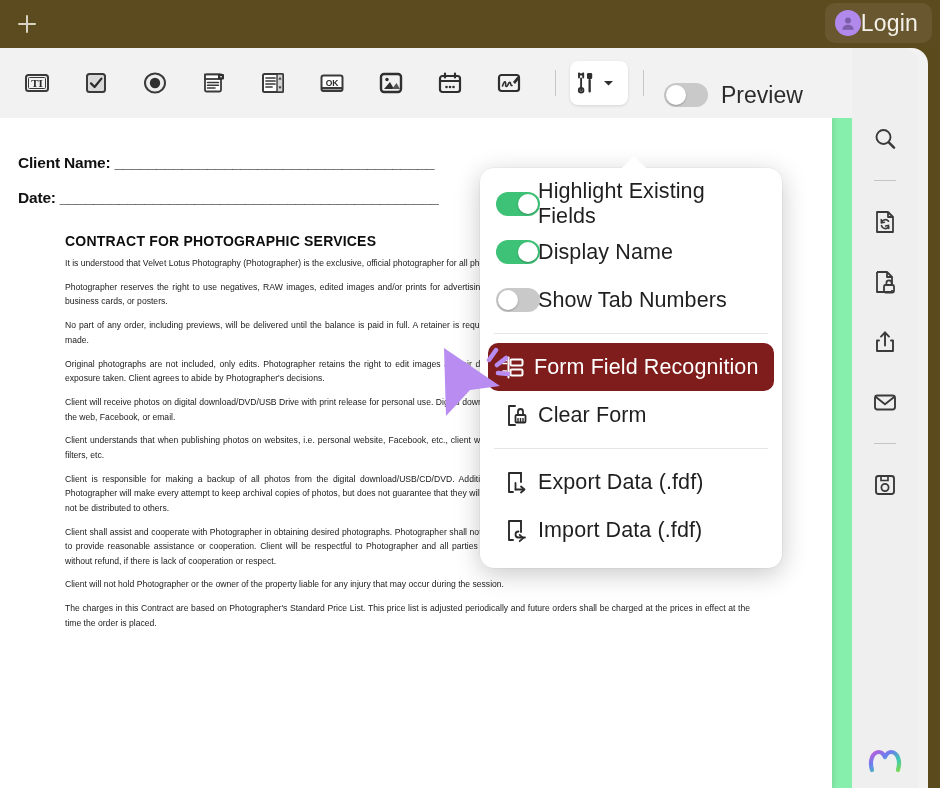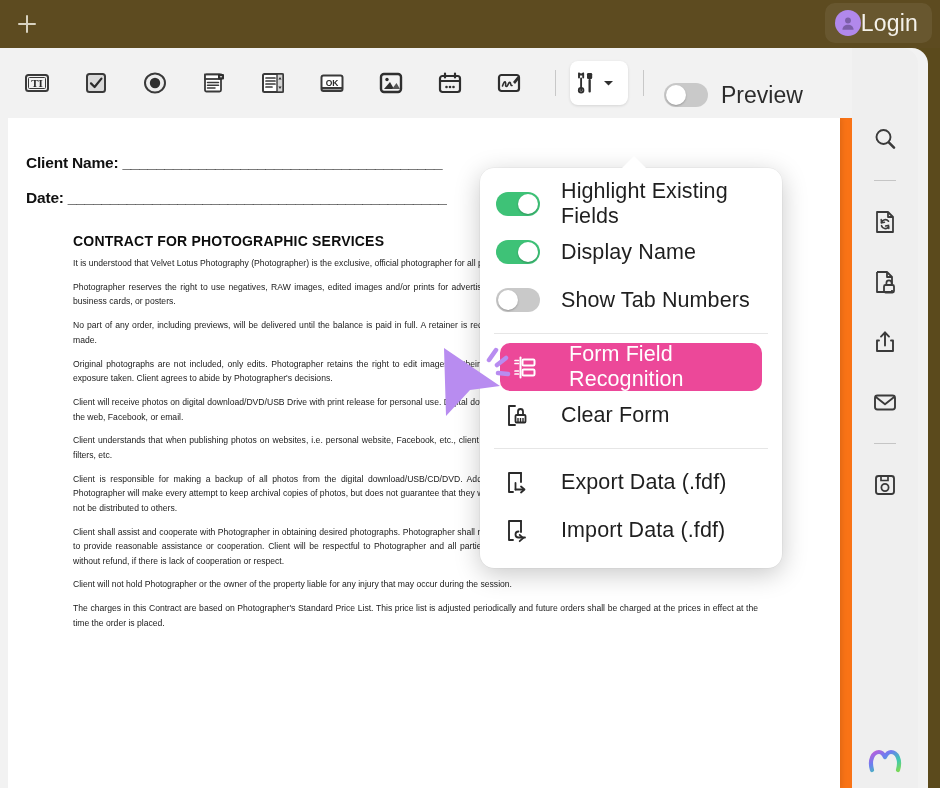--- a/index.html
+++ b/index.html
@@ -117,23 +117,23 @@
     margin-bottom: 14px;
   }
   .rail-div {
     width: 22px; height: 1px; background: #c5c5c5;
     margin: 4px 0 18px 0;
   }
   .rail-spacer { flex: 1 1 auto; }
 
   
   .doc-area {
-    position: absolute; top: 70px; left: 8px;
+    position: absolute; top: 70px; left: 0;
     width: 862px; height: 670px;
-    background: #f97316;
+    background: #86efac;
     overflow: hidden;
   }
   .page {
     position: absolute; top: 0; left: 0;
     width: 832px; height: 670px;
     background: #fff;
     box-shadow: 2px 0 5px rgba(0,0,0,0.10);
     padding: 36px 70px 0 18px;
   }
   .field-line {
@@ -172,34 +172,33 @@
     border-left: 13px solid transparent;
     border-right: 13px solid transparent;
     border-bottom: 13px solid #ffffff;
     z-index: 41;
   }
   .menu-item {
     display: flex; align-items: center;
     height: 48px;
     padding: 0 14px;
     cursor: pointer;
-    gap: 23px;
   }
   .menu-item .m-ico {
     width: 44px; flex: 0 0 auto;
     display: flex; align-items: center; justify-content: center;
   }
   .menu-item .m-label {
     font-size: 21.5px; color: #1f1f1f;
     letter-spacing: 0.1px;
   }
   .menu-item.highlight {
-    background: #ec4899;
+    background: #7f1d1d;
     border-radius: 10px;
-    margin: 0 20px;
+    margin: 0 8px;
     padding: 0 2px;
   }
   .menu-item.highlight .m-label { color: #ffffff; }
   .menu-div {
     height: 1px; background: #e6e6e6;
     margin: 9px 14px;
   }
   .menu-item .switch { margin-left: 3px; }
 
   

